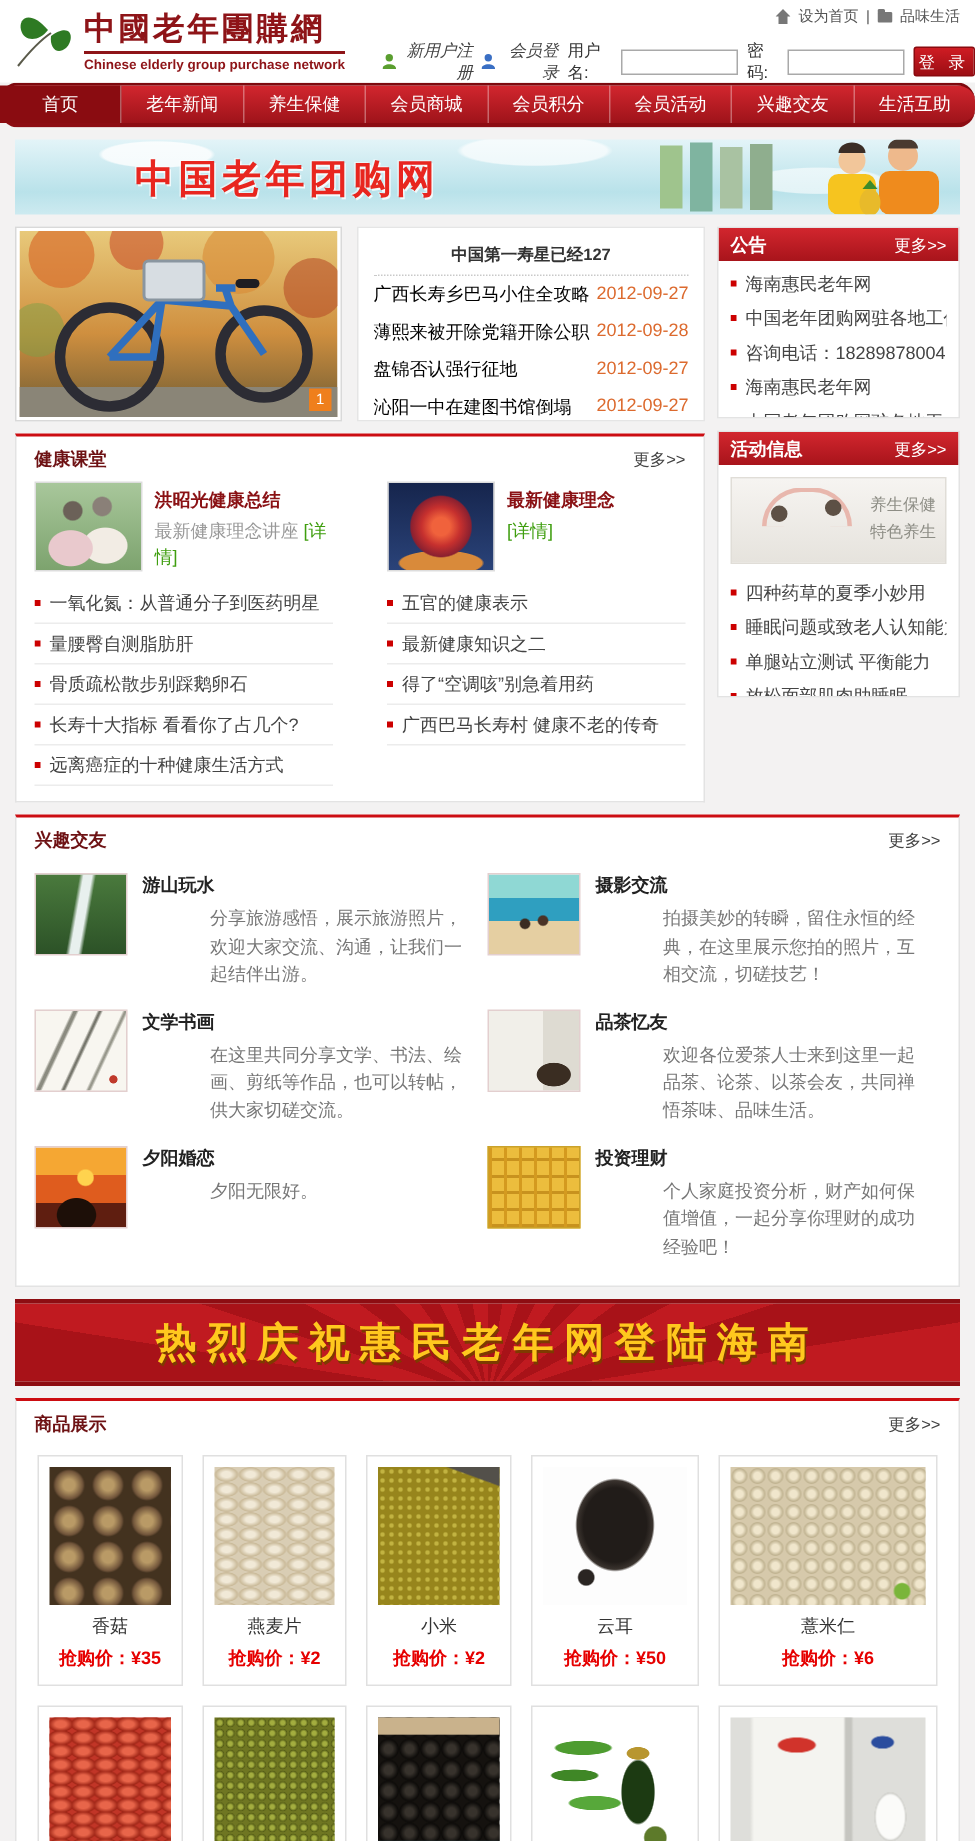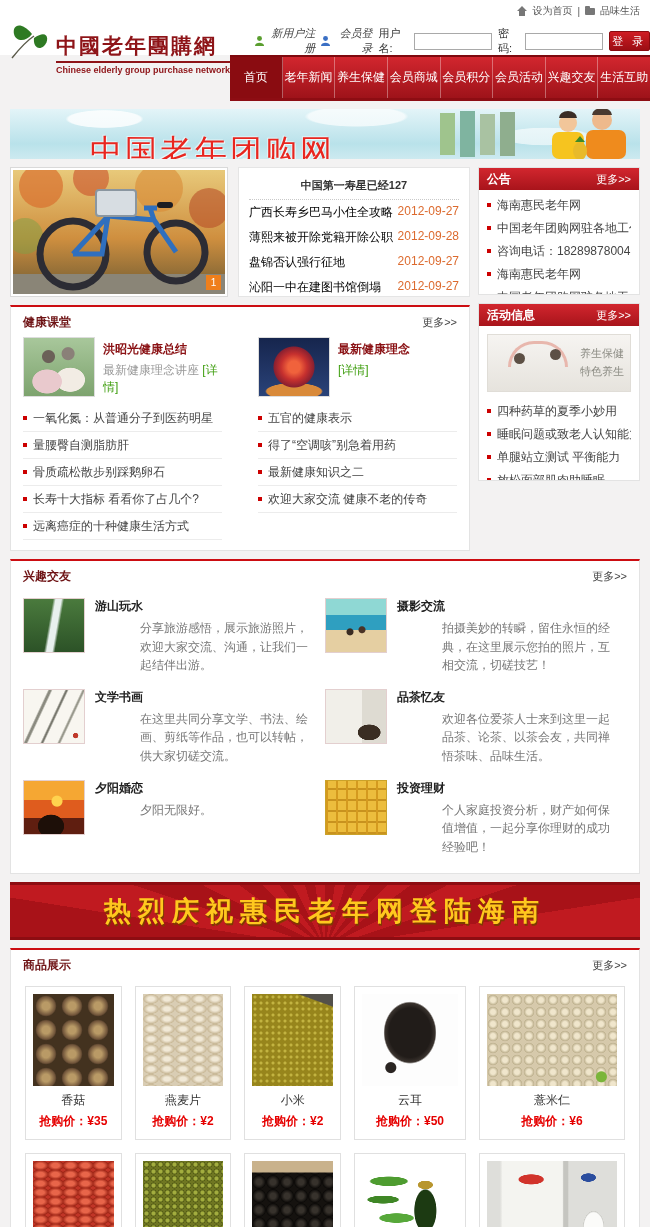--- a/index.html
+++ b/index.html
@@ -7,43 +7,43 @@
     width:650px; background:#f3f2f2;
     font-family:"Liberation Sans","DejaVu Sans",sans-serif;
     font-size:12px; color:#333;
   }
   a { text-decoration:none; color:inherit; cursor:pointer;text-align:right; }
 
   
   .header { background:#fff; height:55px; position:relative; padding:4px 10px 0; }
   .logo { display:flex; align-items:center; gap:6px; float:left; }
   .leaf-icon { width:40px; height:44px; }
-  .logo-text .cn { font-family:"Liberation Serif","DejaVu Serif",serif; font-size:21px; font-weight:bold; color:#8e1418; letter-spacing:2px; border-bottom:2px solid #8e1418; padding-bottom:1px;margin-top:28px; }
+  .logo-text .cn { font-family:"Liberation Serif","DejaVu Serif",serif; font-size:21px; font-weight:bold; color:#8e1418; letter-spacing:2px; border-bottom:2px solid #8e1418; padding-bottom:1px; }
   .logo-text .en { font-size:9px; color:#8e1418; font-weight:bold; margin-top:2px; }
   .top-right { position:absolute; right:10px; top:4px; font-size:10px; color:#555; display:flex; gap:5px; align-items:center; }
   .login-row { position:absolute; left:255px; top:26px; display:flex; align-items:center; gap:6px; font-size:11px; color:#333; }
   .login-row .lnk { font-style:italic; color:#444; display:flex; align-items:center; gap:2px; }
   .login-row input { width:78px; height:17px; border:1px solid #a9a9a9; font-size:11px; padding:0 3px; }
   .login-btn { background:linear-gradient(#cf1c23,#9c0e14); color:#fff; border:1px solid #8a0a0f; width:50px; height:20px; font-size:11px; border-radius:2px; cursor:pointer; letter-spacing:3px; }
 
   
-  .nav { display:flex; height:46px; background:linear-gradient(#d2262e,#9e131a); border-top:2px solid #7e090e; border-bottom:3px solid #8d0d13; }
+  .nav { display:flex; height:30px; background:linear-gradient(#d2262e,#9e131a); border-top:2px solid #7e090e; border-bottom:3px solid #8d0d13;border-radius:12px; }
   .nav-tab { flex:1; color:#fff; display:flex; align-items:center; justify-content:center; border-right:1px solid rgba(255,255,255,.35); cursor:pointer; }
   .nav-tab.active { background:#8a0c11; }
   .nav-tab:last-child { border-right:none; }
 
   .wrap { padding:8px 10px 0; }
 
   
   .banner { position:relative; height:50px; background:linear-gradient(180deg,#e3f4f8,#b9e2ea 70%,#cdeaf0); overflow:hidden; margin-bottom:8px;
     background-image:radial-gradient(ellipse 60px 14px at 15% 20%, #ffffffcc 60%, transparent 65%),
       radial-gradient(ellipse 80px 16px at 55% 15%, #ffffffaa 60%, transparent 65%),
       radial-gradient(ellipse 70px 14px at 85% 55%, #ffffff99 60%, transparent 65%),
       linear-gradient(180deg,#e3f4f8,#b9e2ea 70%,#cdeaf0); }
-  .banner-title { position:absolute; left:80px; top:21px; font-size:32px; font-weight:normal; color:#e8261f; letter-spacing:3px; text-shadow:1px 1px 0 #ffffffcc, -1px -1px 0 #ffffff88; }
+  .banner-title { position:absolute; left:80px; top:9px; font-size:26px; font-weight:bold; color:#e8261f; letter-spacing:3px; text-shadow:1px 1px 0 #ffffffcc, -1px -1px 0 #ffffff88; }
   .banner-art { position:absolute; right:0; top:0; }
 
   
   .cols { display:flex; gap:8px; margin-bottom:8px; }
   .col-left { width:460px; }
   .col-right { width:162px; }
 
   .carousel { position:relative; width:218px; height:130px; border:1px solid #d9d9d9; background:#fff; padding:2px; flex:none; }
   .page-badge { position:absolute; right:6px; bottom:6px; width:15px; height:15px; background:#ef7f1c; color:#fff; font-size:10px; display:flex; align-items:center; justify-content:center; }
 
@@ -280,23 +280,23 @@
           <div class="health-col">
             <div class="feature">
               <div class="fimg flowers"></div>
               <div>
                 <div class="ft">最新健康理念</div>
                 <div class="fs"><a class="detail">[详情]</a></div>
               </div>
             </div>
             <div class="hlist">
               <div class="li"><span class="bullet"></span><span>五官的健康表示</span></div>
+              <div class="li"><span class="bullet"></span><span>最新健康知识之二</span></div>
               <div class="li"><span class="bullet"></span><span>得了“空调咳”别急着用药</span></div>
-              <div class="li"><span class="bullet"></span><span>最新健康知识之二</span></div>
-              <div class="li"><span class="bullet"></span><span>欢迎大家交流 健康不老的传奇</span></div>
+              <div class="li"><span class="bullet"></span><span>广西巴马长寿村 健康不老的传奇</span></div>
             </div>
           </div>
         </div>
       </div>
     </div>
 
     <div class="col-right">
       <div class="side-box announce-box">
         <div class="side-head">
           <span>公告</span>

